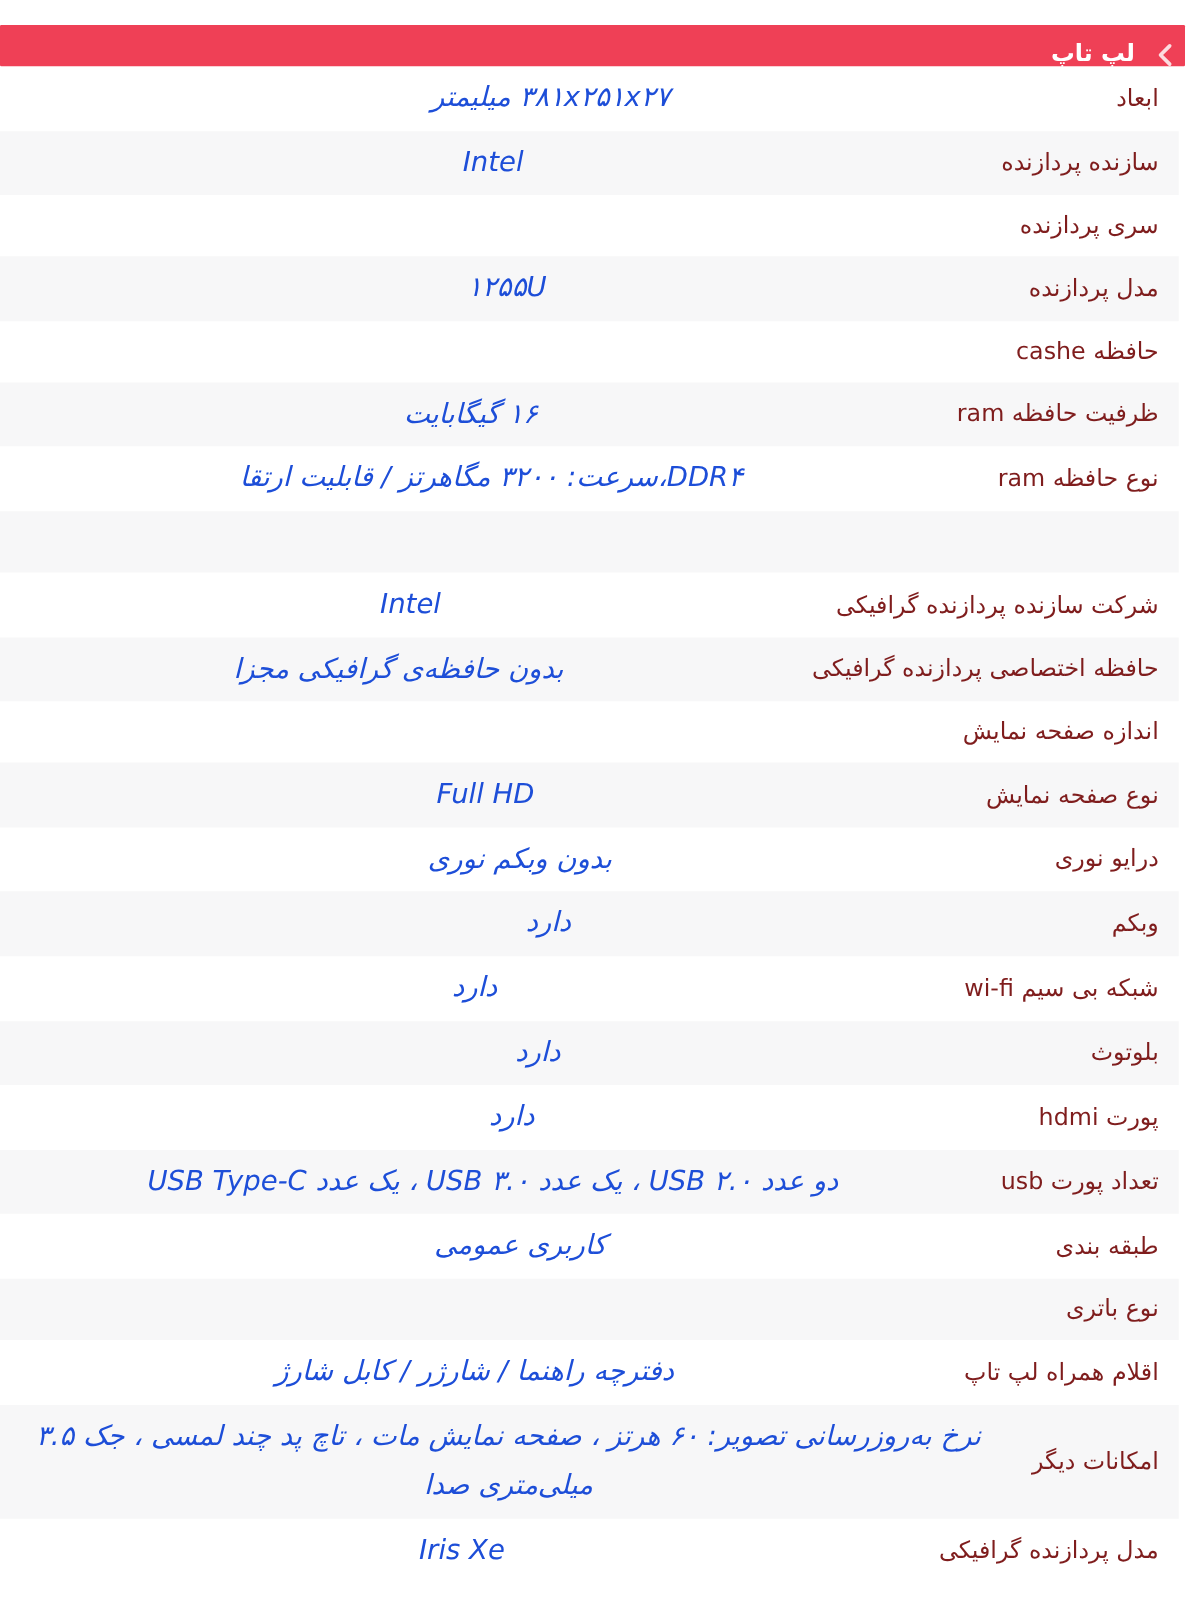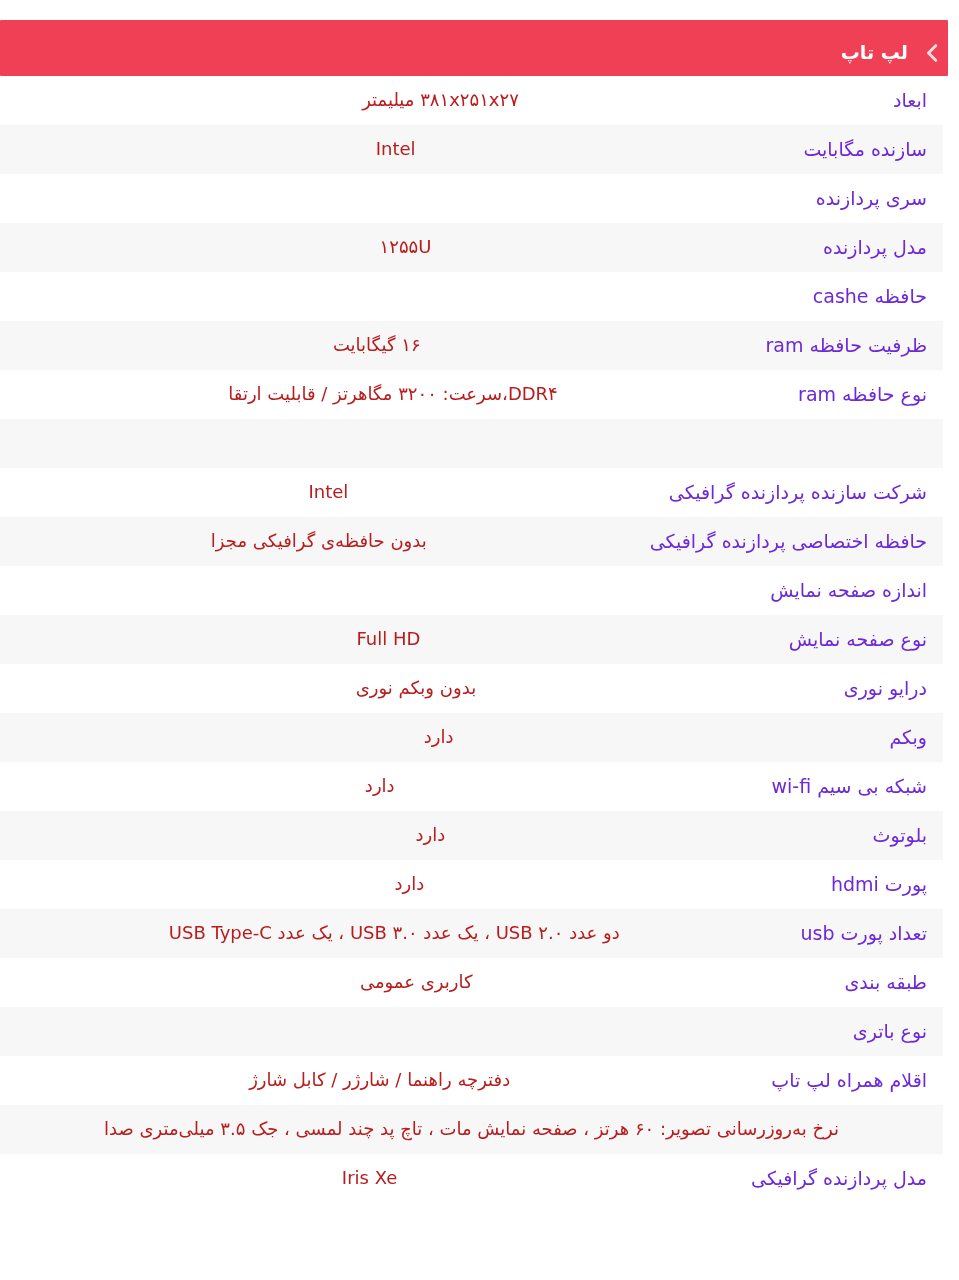--- a/index.html
+++ b/index.html
@@ -11,26 +11,26 @@
   body {
     width: 959px;
     height: 1280px;
     overflow: hidden;
     position: relative;
   }
 
   
   .appbar {
     width: 948px;
-    height: 56px;
+    height: 33px;
     margin-top: 20px;
     background: #ef4056; 
     display: flex;
     direction: rtl;
-    align-items: flex-end;
+    align-items: flex-start;
     border-radius: 1px;
   }
   .back-btn {
     width: 30px;
     height: 47px;
     display: flex;
     align-items: center;
     justify-content: center;
     cursor: pointer;
     flex: 0 0 auto;
@@ -57,32 +57,33 @@
     min-height: 49px;
     box-sizing: border-box;
   }
   .spec-row:nth-child(even) {
     background: #f7f7f8;
   }
   .spec-label {
     flex: 0 0 auto;
     padding: 4px 16px 4px 12px;
     font-size: 19px;
-    color: #6d28d9;
+    color: #7f1d1d;
     white-space: nowrap;
     line-height: 1.6;
     text-align: right;
   }
   .spec-value {
     flex: 1 1 auto;
     text-align: center;
-    font-size: 18px;
-    color: #b91c1c;
+    font-size: 22px;
+    color: #1d4ed8;
     line-height: 1.8;
     padding: 6px 10px;
+    font-style: italic;
   }
 </style>
 <style>.spec-row:nth-child(even){background:#f7f7f8;}</style></head>
 <body>
 
 <header class="appbar" style="background: rgb(239, 64, 86);">
   <span class="back-btn">
     <svg width="22" height="22" viewBox="0 0 24 24" fill="none" stroke="rgba(255,255,255,0.82)" stroke-width="3.2" stroke-linecap="round" stroke-linejoin="round">
       <polyline points="15,4 7,12 15,20"></polyline>
     </svg>
@@ -90,21 +91,21 @@
   <h1 class="appbar-title" style="color: rgb(255, 255, 255);">لپ تاپ</h1>
 </header>
 
 <main class="spec-table" id="spec-table">
   <div class="spec-row">
     <div class="spec-label">ابعاد</div>
     <div class="spec-value">۳۸۱x۲۵۱x۲۷ میلیمتر</div>
   </div>
 
   <div class="spec-row">
-    <div class="spec-label">سازنده مگابایت</div>
+    <div class="spec-label">سازنده پردازنده</div>
     <div class="spec-value">Intel</div>
   </div>
 
   <div class="spec-row">
     <div class="spec-label">سری پردازنده</div>
   </div>
 
   <div class="spec-row">
     <div class="spec-label">مدل پردازنده</div>
     <div class="spec-value">۱۲۵۵U</div>
@@ -184,20 +185,21 @@
   <div class="spec-row">
     <div class="spec-label">نوع باتری</div>
   </div>
 
   <div class="spec-row">
     <div class="spec-label">اقلام همراه لپ تاپ</div>
     <div class="spec-value">دفترچه راهنما / شارژر / کابل شارژ</div>
   </div>
 
   <div class="spec-row">
+    <div class="spec-label">امکانات دیگر</div>
     <div class="spec-value">نرخ به‌روزرسانی تصویر: ۶۰ هرتز ، صفحه نمایش مات ، تاچ پد چند لمسی ، جک ۳.۵ میلی‌متری صدا</div>
   </div>
 
   <div class="spec-row">
     <div class="spec-label">مدل پردازنده گرافیکی</div>
     <div class="spec-value">Iris Xe</div>
   </div>
 </main>
 
 </body></html>

